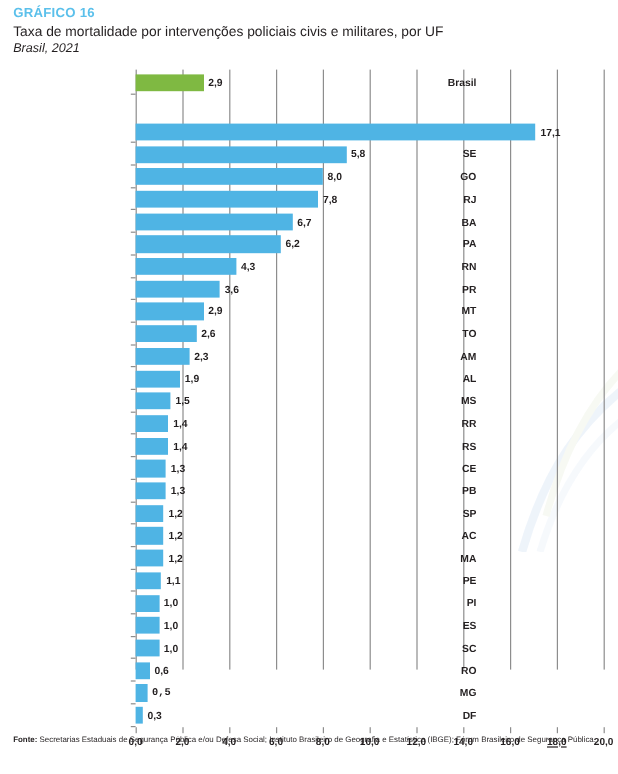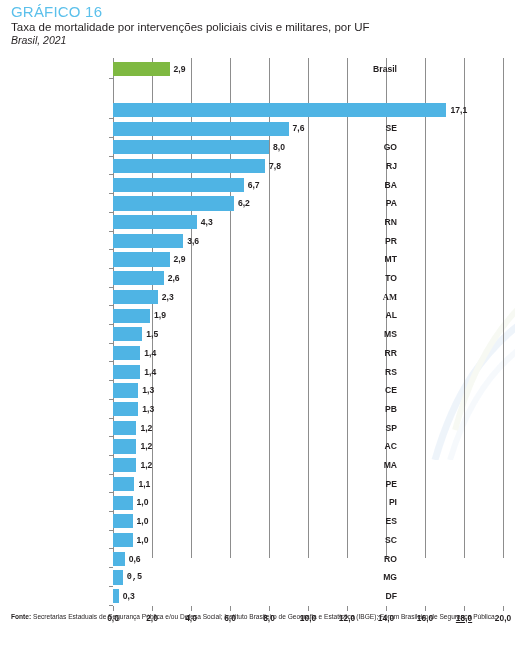--- a/index.html
+++ b/index.html
@@ -18,21 +18,21 @@
   
   .watermark {
     position: absolute; right: -10px; top: 290px;
     width: 150px; height: 170px; pointer-events: none;
     opacity: .5;
   }
 
   
   .header { position: absolute; left: 11px; top: 5px; width: 495px; }
   .kicker {
-    color: #5bc0eb; font-weight: normal; font-size: 15px;
+    color: #5bc0eb; font-weight: bold; font-size: 11px;
     letter-spacing: .2px; line-height: 13px;
   }
   .title {
     color: #231f20; font-size: 11.5px; line-height: 14px;
     margin-top: 2px;
   }
   .subtitle {
     color: #231f20; font-size: 10.5px; font-style: italic;
     line-height: 13px; margin-top: 0px;
   }
@@ -137,21 +137,21 @@
         </div>
         <div class="row" style="top: 42.7px;">
           <div class="rowlabel" style="top: 0px;">AP</div>
           <div class="bar" style="left: 113px; width: 333.45px;"></div>
           <div class="valuelabel" style="left: 446.45px;">17,1</div>
           <div class="tick" style="left: 109px;"></div>
         </div>
         <div class="row" style="top: 61.4px;">
           <div class="rowlabel" style="top: 0px;">SE</div>
           <div class="bar" style="left: 113px; width: 175.5px;"></div>
-          <div class="valuelabel" style="left: 288.5px;">7,6</div>
+          <div class="valuelabel" style="left: 288.5px;">5,8</div>
           <div class="tick" style="left: 109px;"></div>
         </div>
         <div class="row" style="top: 80.1px;">
           <div class="rowlabel" style="top: 0px;">GO</div>
           <div class="bar" style="left: 113px; width: 156px;"></div>
           <div class="valuelabel" style="left: 269px;">8,0</div>
           <div class="tick" style="left: 109px;"></div>
         </div>
         <div class="row" style="top: 98.8px;">
           <div class="rowlabel" style="top: 0px;">RJ</div>
@@ -189,21 +189,21 @@
           <div class="valuelabel" style="left: 169.55px;">2,9</div>
           <div class="tick" style="left: 109px;"></div>
         </div>
         <div class="row" style="top: 211px;">
           <div class="rowlabel" style="top: 0px;">TO</div>
           <div class="bar" style="left: 113px; width: 50.7px;"></div>
           <div class="valuelabel" style="left: 163.7px;">2,6</div>
           <div class="tick" style="left: 109px;"></div>
         </div>
         <div class="row" style="top: 229.7px;">
-          <div class="rowlabel" style="top: 0px; font-family: Liberation Serif, serif;">AM</div>
+          <div class="rowlabel" style="top: 0px;">AM</div>
           <div class="bar" style="left: 113px; width: 44.85px;"></div>
           <div class="valuelabel" style="left: 157.85px;">2,3</div>
           <div class="tick" style="left: 109px;"></div>
         </div>
         <div class="row" style="top: 248.4px;">
           <div class="rowlabel" style="top: 0px;">AL</div>
           <div class="bar" style="left: 113px; width: 37.05px;"></div>
           <div class="valuelabel" style="left: 150.05px;">1,9</div>
           <div class="tick" style="left: 109px;"></div>
         </div>

